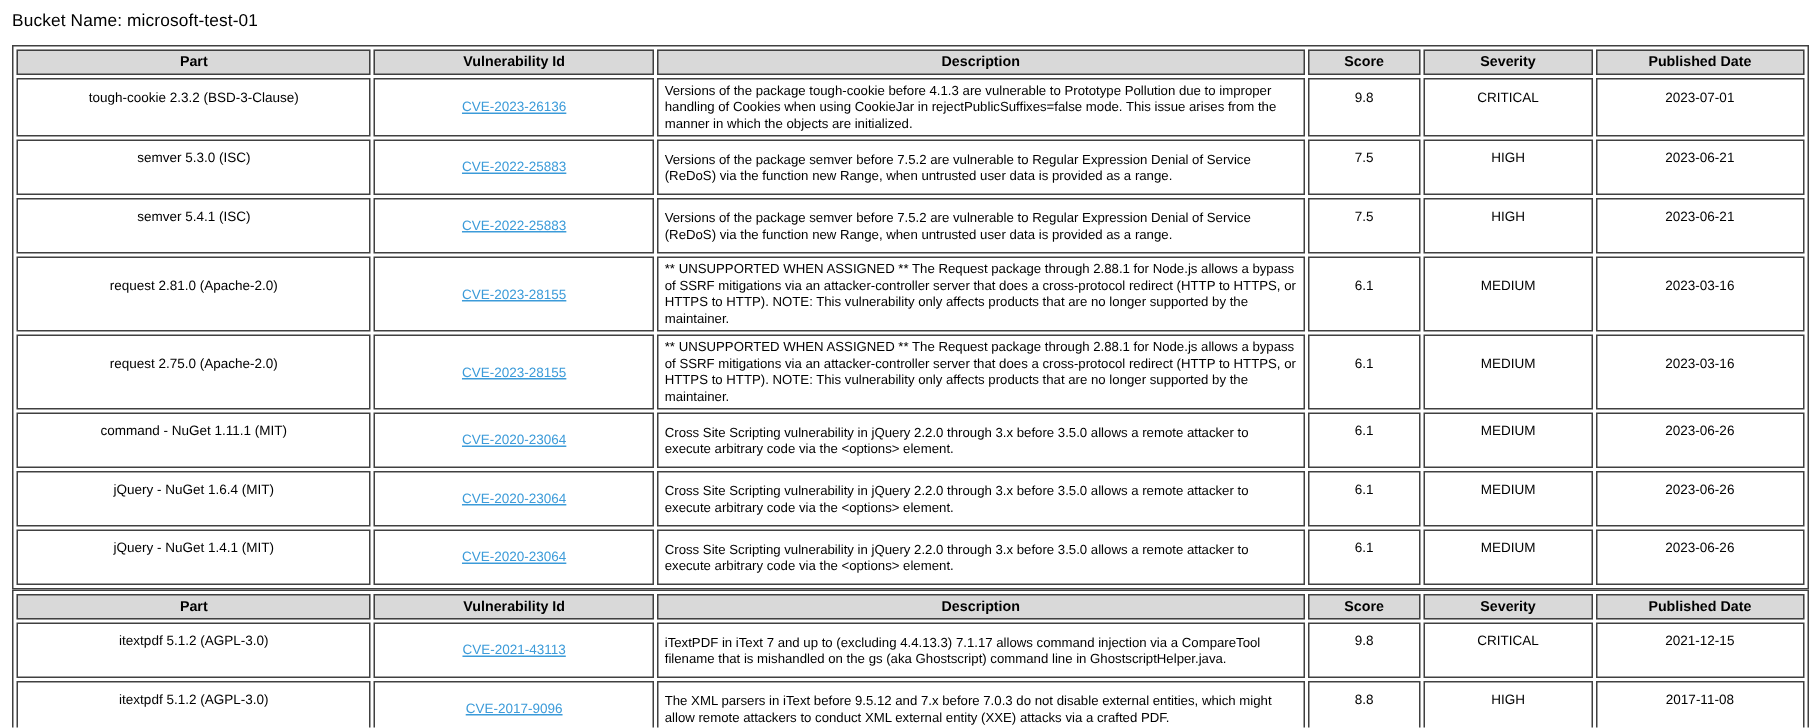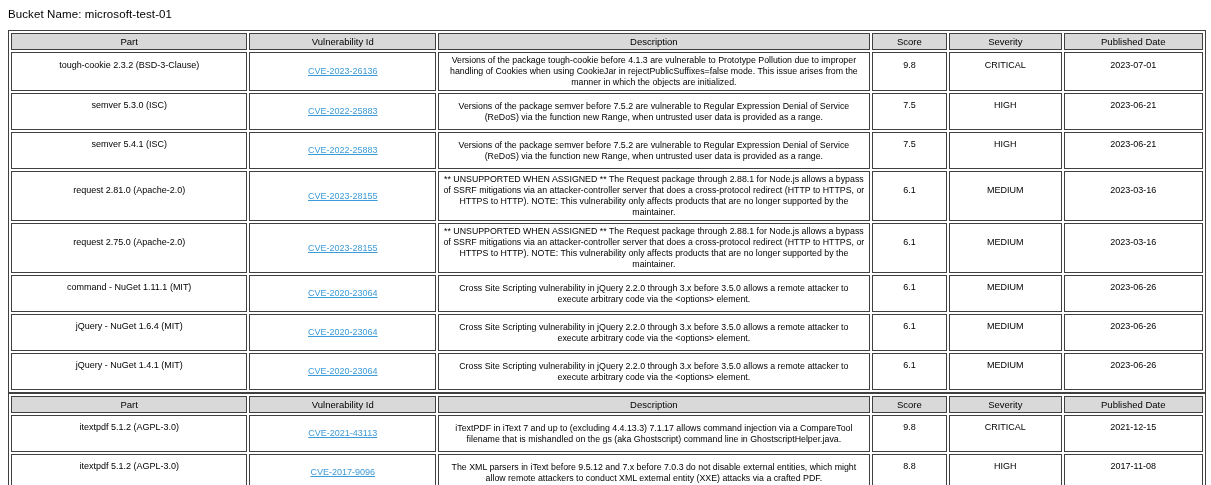--- a/index.html
+++ b/index.html
@@ -33,35 +33,35 @@
     border-collapse: separate;
     border-spacing: 2px;
     border: 1px solid var(--border);
     table-layout: fixed;
     background: var(--page-bg);
   }
   th {
     background: var(--header-bg);
     border: 1px solid var(--border);
     font-size: 9.5px;
-    font-weight: normal;
+    font-weight: bold;
     padding: 2px 2px;
     text-align: center;
   }
   td {
     border: 1px solid var(--border);
     font-size: 9px;
     line-height: 11px;
     padding: 3px 4px;
     text-align: center;
     vertical-align: middle;
     overflow: hidden;
   }
   td.col-desc {
-    text-align: center;
+    text-align: left;
     font-size: 8.8px;
     line-height: 11px;
     padding: 2px 4px;
   }
   td.col-part, td.col-score, td.col-sev, td.col-date { padding-top: 6px; padding-bottom: 18px; }
   a.vuln-link {
     color: var(--link);
     font-size: 9px;
     cursor: pointer;
   }

